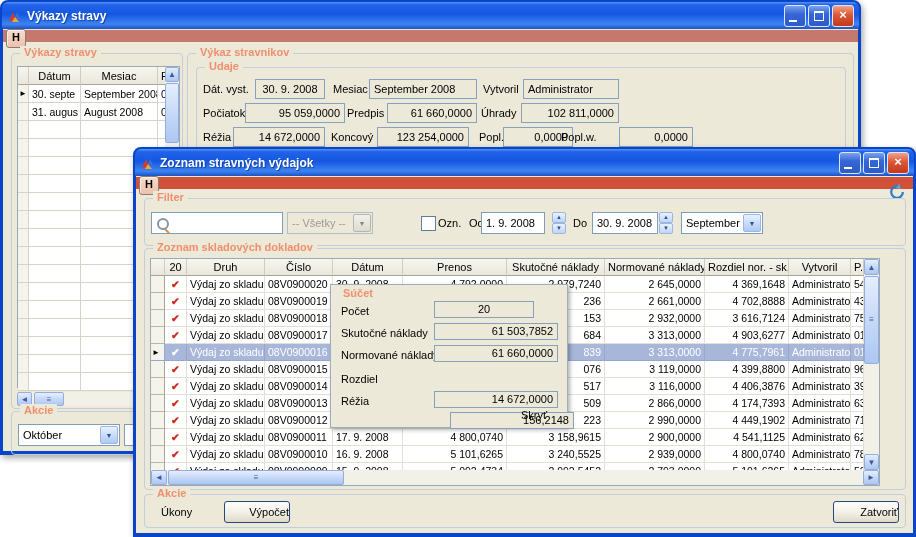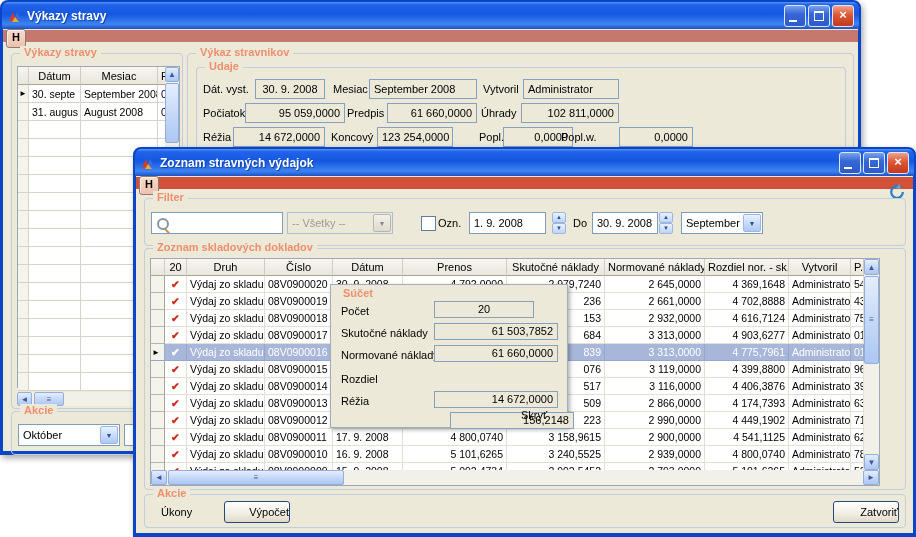--- a/index.html
+++ b/index.html
@@ -246,21 +246,21 @@
         <span class="lbl" style="left:6px;top:35px;">Počiatok</span>
         <span class="fbox num" style="left:48px;top:35px;width:100px;">95 059,0000</span>
         <span class="lbl" style="left:150px;top:35px;">Predpis</span>
         <span class="fbox num" style="left:190px;top:35px;width:90px;">61 660,0000</span>
         <span class="lbl" style="left:284px;top:35px;">Úhrady</span>
         <span class="fbox num" style="left:324px;top:35px;width:98px;">102 811,0000</span>
 
         <span class="lbl" style="left:6px;top:59px;">Réžia</span>
         <span class="fbox num" style="left:36px;top:59px;width:92px;">14 672,0000</span>
         <span class="lbl" style="left:134px;top:59px;">Koncový</span>
-        <span class="fbox num" style="left:180px;top:59px;width:76px;">123 254,0000</span>
+        <span class="fbox num" style="left:180px;top:59px;width:92px;">123 254,0000</span>
         <span class="lbl" style="left:282px;top:59px;">Popl.</span>
         <span class="fbox num" style="left:306px;top:59px;width:70px;">0,0000</span>
         <span class="lbl" style="left:364px;top:59px;">Popl.w.</span>
         <span class="fbox num" style="left:422px;top:59px;width:74px;">0,0000</span>
       </div>
     </div>
   </div>
 
   <div class="win" style="left:133px;top:147px;width:777px;height:383px;z-index:20;">
     <div class="titlebar">
@@ -290,28 +290,28 @@
         <polygon points="10.2,0.8 11.4,5.4 6.8,4.4" fill="#55AADF"></polygon>
       </svg>
     </span>
 
     <div class="grp" style="left:8px;top:48px;width:760px;height:46px;">
       <span class="grp-title">Filter</span>
       <span class="wbox" style="left:6px;top:13px;width:132px;padding-left:20px;">
         <span class="mag"></span>
         <span></span>
       </span>
-      <span class="fbox" style="left:142px;top:13px;width:106px;height:22px;line-height:20px;color:#9C9C94;border-color:#AEBECA;">
+      <span class="fbox" style="left:142px;top:13px;width:86px;height:22px;line-height:20px;color:#9C9C94;border-color:#AEBECA;">
         <span>-- Všetky --</span>
         <span class="combo-btn gray">▼</span>
       </span>
       <span class="chk" style="left:276px;top:17px;"></span>
       <span class="lbl" style="left:293px;top:14px;">Ozn.</span>
       <span class="lbl" style="left:324px;top:14px;">Od</span>
-      <span class="wbox" style="left:324px;top:13px;width:77px;">1. 9. 2008</span>
+      <span class="wbox" style="left:336px;top:13px;width:64px;">1. 9. 2008</span>
       <span class="spin" style="left:407px;top:13px;">
           <b>▲</b>
           <b>▼</b>
         </span>
       <span class="lbl" style="left:428px;top:14px;">Do</span>
       <span class="wbox" style="left:447px;top:13px;width:66px;">30. 9. 2008</span>
       <span class="spin" style="left:514px;top:13px;">
           <b>▲</b>
           <b>▼</b>
         </span>
@@ -368,21 +368,21 @@
             </div>
             <div class="fr">
               <span class="bc selc"></span>
               <span class="bc ckm">✔</span>
               <span class="bc">Výdaj zo skladu</span>
               <span class="bc">08V0900018</span>
               <span class="bc">2</span>
               <span class="bc num"></span>
               <span class="bc num">153</span>
               <span class="bc num">2 932,0000</span>
-              <span class="bc num">4 616,7124</span>
+              <span class="bc num">3 616,7124</span>
               <span class="bc">Administrator</span>
               <span class="bc">75</span>
             </div>
             <div class="fr">
               <span class="bc selc"></span>
               <span class="bc ckm">✔</span>
               <span class="bc">Výdaj zo skladu</span>
               <span class="bc">08V0900017</span>
               <span class="bc">2</span>
               <span class="bc num"></span>

